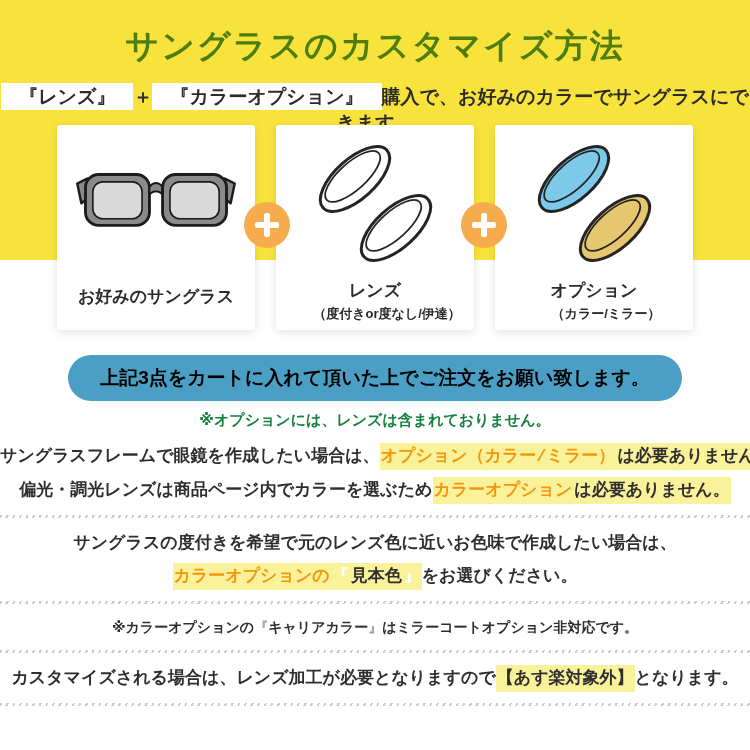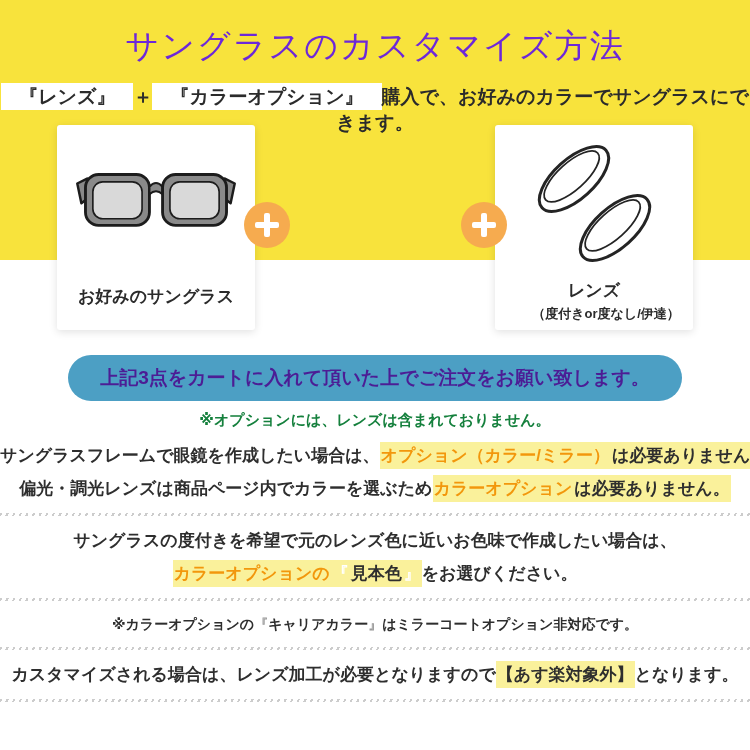--- a/index.html
+++ b/index.html
@@ -2,49 +2,49 @@
 <html><head>
 <meta charset="utf-8">
 <style>
   html,body { margin:0; padding:0; }
   body {
     width:750px; height:750px; background:#ffffff; overflow:hidden;
     font-family:"Liberation Sans","DejaVu Sans",sans-serif;
     color:#2b2b2b;
   }
   .hero { background:#F8E33C; height:260px; box-sizing:border-box; padding-top:24px; text-align:center; }
-  .title { font-size:33px; font-weight:normal; letter-spacing:2px; color:#6d28d9; }
+  .title { font-size:33px; font-weight:bold; letter-spacing:2px; color:#4d7c0f; }
   .subtitle { margin-top:15px; font-size:19px; font-weight:bold; color:#2b2b2b; }
   .subtitle .white-bg { background:#ffffff; padding:3px 18px; }
 
   .cards-row { position:relative; width:636px; margin:-135px auto 0; height:214px; display:flex; justify-content:space-between; }
   .card { background:#ffffff; width:198px; height:205px; border-radius:3px;
           box-shadow:0 2px 8px rgba(0,0,0,0.12);
           display:flex; flex-direction:column; align-items:center; box-sizing:border-box; padding-top:14px; }
   .card-icon { height:130px; display:flex; align-items:center; justify-content:center; }
   .card-label { font-size:17px; font-weight:bold; margin-top:10px; }
   .card-sublabel { font-size:13px; font-weight:bold; margin-top:3px;margin-left:24px; }
   .card.first .card-label { margin-top:16px; }
 
   .plus-circle { position:absolute; width:46px; height:46px; border-radius:50%; background:#F6AB4F; top:77px; z-index:3; }
   .plus-circle::before, .plus-circle::after { content:""; position:absolute; background:#ffffff; border-radius:2px; }
   .plus-circle::before { left:11px; top:20px; width:24px; height:6px; }
   .plus-circle::after  { left:20px; top:11px; width:6px; height:24px; }
   .plus-circle.p1 { left:187px; }
   .plus-circle.p2 { left:404px; }
 
-  .banner { margin:16px auto 0; width:fit-content; background:#4C9FC4; color:#4c1d95;
+  .banner { margin:16px auto 0; width:fit-content; background:#4C9FC4; color:#000000;
             font-size:19px; font-weight:bold; padding:10px 32px; border-radius:24px; }
   .note { text-align:center; color:#15803d; font-size:15px; font-weight:bold; margin-top:10px; }
 
   .sections { margin-top:1px; }
   .section { text-align:center; padding:8px 0; }
   .line { font-size:17px; font-weight:bold; color:#2e2e2e; line-height:33px; white-space:nowrap; }
   .line.small { font-size:14px; line-height:30px; }
-  .hl { background:#FAF19B; padding:4px 1px; }
+  .hl { background:#FAF19B; padding:4px 1px;font-family:Liberation Mono, monospace; }
   .orange { color:#F2970C; }
   .white-q { color:#ffffff; }
   .gray-q { color:#9b9b9b; }
   .divider { height:3px; background:repeating-linear-gradient(115deg,#cccccc 0 2px,transparent 2px 6px); }
 </style>
 </head>
 <body>
 
 <div class="hero">
   <div class="title">サングラスのカスタマイズ方法</div>
@@ -79,20 +79,36 @@
         <g transform="translate(86,89) rotate(-42)">
           <ellipse rx="43" ry="20" fill="#ffffff" stroke="#242424" stroke-width="3"></ellipse>
           <ellipse cx="0" cy="-3.5" rx="35" ry="13.5" fill="none" stroke="#242424" stroke-width="1.8"></ellipse>
         </g>
       </svg>
     </div>
     <div class="card-label">レンズ</div>
     <div class="card-sublabel">（度付きor度なし/伊達）</div>
   </div>
 
+  <div class="card">
+    <div class="card-icon">
+      <svg width="130" height="130" viewBox="0 0 130 130">
+        <g transform="translate(45,40) rotate(-42)">
+          <ellipse rx="43" ry="20" fill="#7CC9EA" stroke="#242424" stroke-width="3"></ellipse>
+          <ellipse cx="0" cy="-3.5" rx="35" ry="13.5" fill="none" stroke="#242424" stroke-width="1.8"></ellipse>
+        </g>
+        <g transform="translate(86,89) rotate(-42)">
+          <ellipse rx="43" ry="20" fill="#E6C76F" stroke="#242424" stroke-width="3"></ellipse>
+          <ellipse cx="0" cy="-3.5" rx="35" ry="13.5" fill="none" stroke="#242424" stroke-width="1.8"></ellipse>
+        </g>
+      </svg>
+    </div>
+    <div class="card-label">オプション</div>
+    <div class="card-sublabel">（カラー/ミラー）</div>
+  </div>
 
   <div class="plus-circle p1"></div>
   <div class="plus-circle p2"></div>
 </div>
 
 <div class="banner">上記3点をカートに入れて頂いた上でご注文をお願い致します。</div>
 <div class="note">※オプションには、レンズは含まれておりません。</div>
 
 <div class="sections">
 

